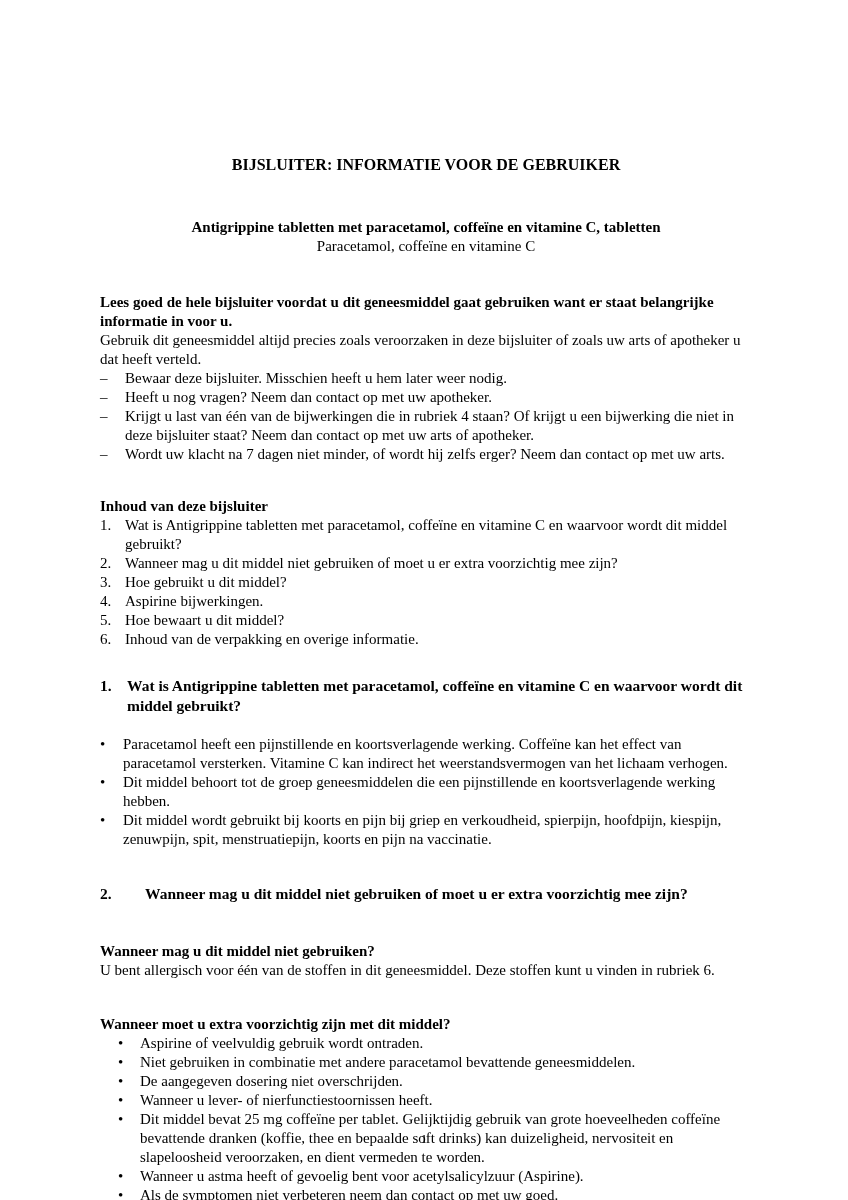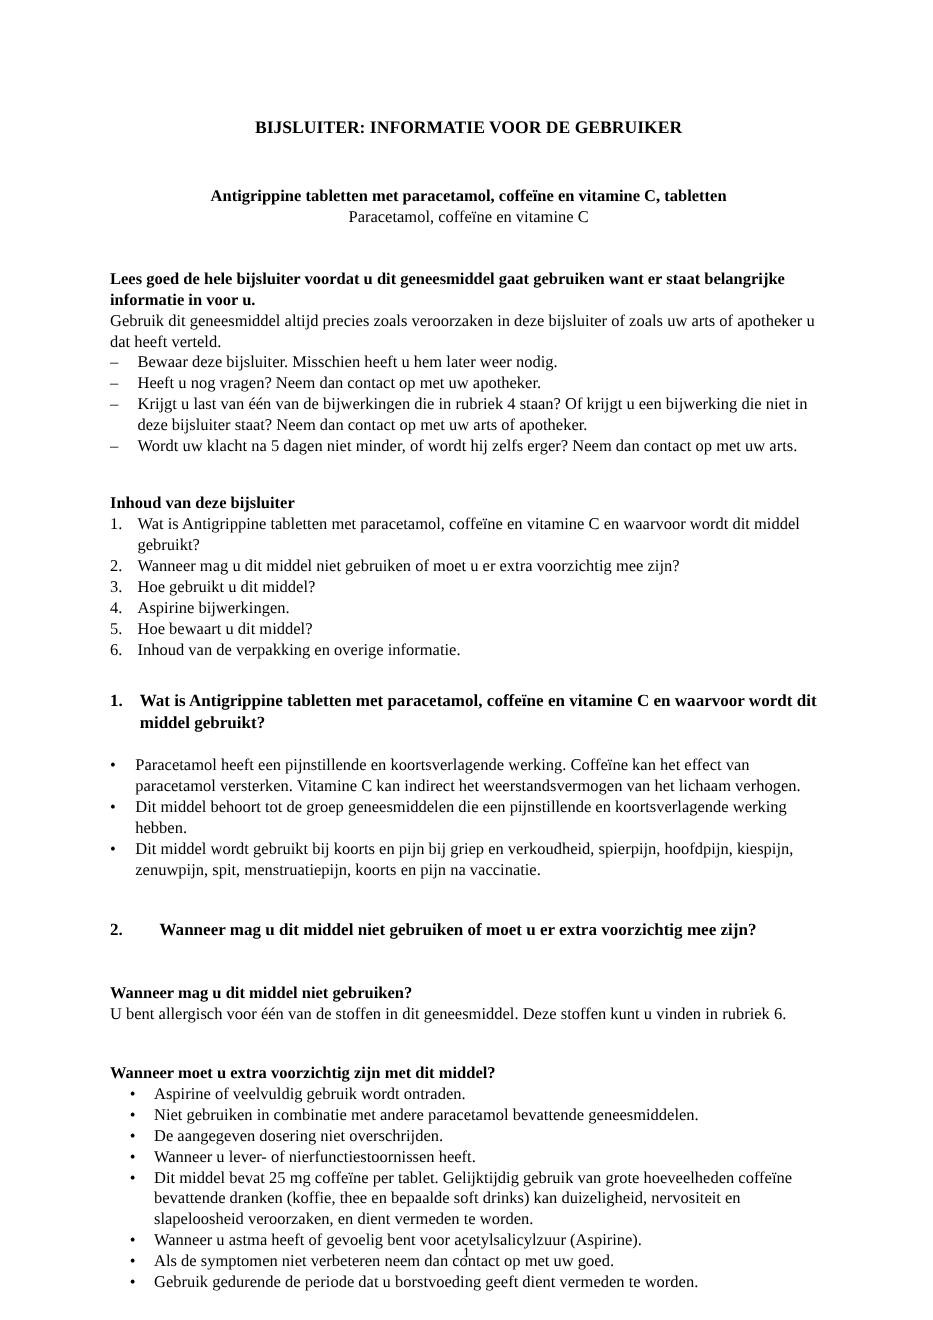--- a/index.html
+++ b/index.html
@@ -13,21 +13,21 @@
     overflow: hidden;
   }
   .page {
     width: 848px; height: 1200px;
     position: relative;
     padding: 107px 96px 0 100px;
     background: #ffffff;
   }
   .center { text-align: center; }
   .bold   { font-weight: bold; margin-top: 20px; }
-  .doc-title { font-size: 16px; line-height: 20px; font-weight: bold; text-align: center; }
+  .doc-title { font-size: 16px; line-height: 20px; font-weight: bold; text-align: center; margin-top: 48px; }
 
   
   .sp-13 { height: 13px; } .sp-15 { height: 15px; } .sp-17 { height: 17px; }
   .sp-18 { height: 18px; } .sp-19 { height: 19px; } .sp-23 { height: 23px; }
   .sp-27 { height: 27px; } .sp-35 { height: 35px; }
 
   ul, ol { list-style: none; }
 
   .dash-item, .toc-item, .bullet-item { display: flex; align-items: flex-start; }
   .dash-item .marker { width: 25px; flex-shrink: 0; }
@@ -72,21 +72,21 @@
       <li class="dash-item">
         <span class="marker">–</span>
         <span class="item-text">Heeft u nog vragen? Neem dan contact op met uw apotheker.</span>
       </li>
       <li class="dash-item">
         <span class="marker">–</span>
         <span class="item-text">Krijgt u last van één van de bijwerkingen die in rubriek 4 staan? Of krijgt u een bijwerking die niet in deze bijsluiter staat? Neem dan contact op met uw arts of apotheker.</span>
       </li>
       <li class="dash-item">
         <span class="marker">–</span>
-        <span class="item-text">Wordt uw klacht na 5 dagen niet minder, of wordt hij zelfs erger? Neem dan contact op met uw arts.</span>
+        <span class="item-text">Wordt uw klacht na 7 dagen niet minder, of wordt hij zelfs erger? Neem dan contact op met uw arts.</span>
       </li>
   </ul>
   <div class="sp-13"></div>
 
   <p class="bold">Inhoud van deze bijsluiter</p>
   <ol class="toc-list">
     <li class="toc-item">
         <span class="num">1.</span>
         <span class="item-text">Wat is Antigrippine tabletten met paracetamol, coffeïne en vitamine C en waarvoor wordt dit middel gebruikt?</span>
       </li>

